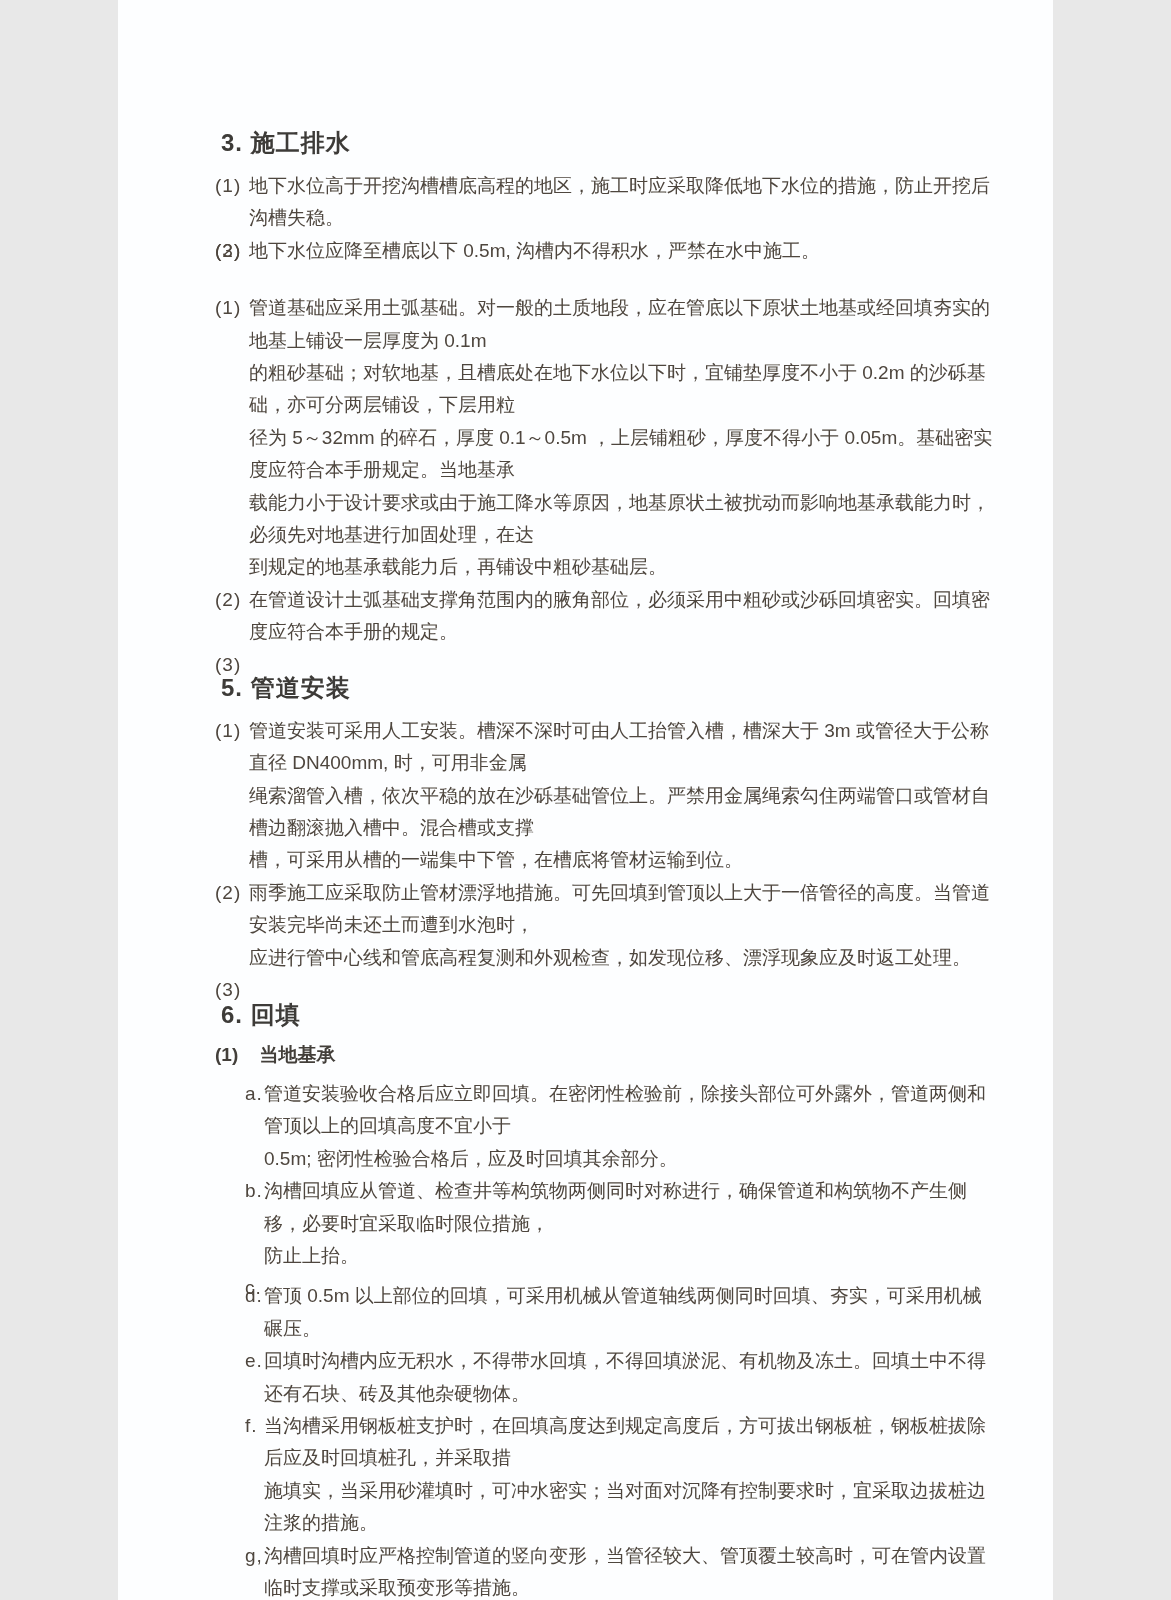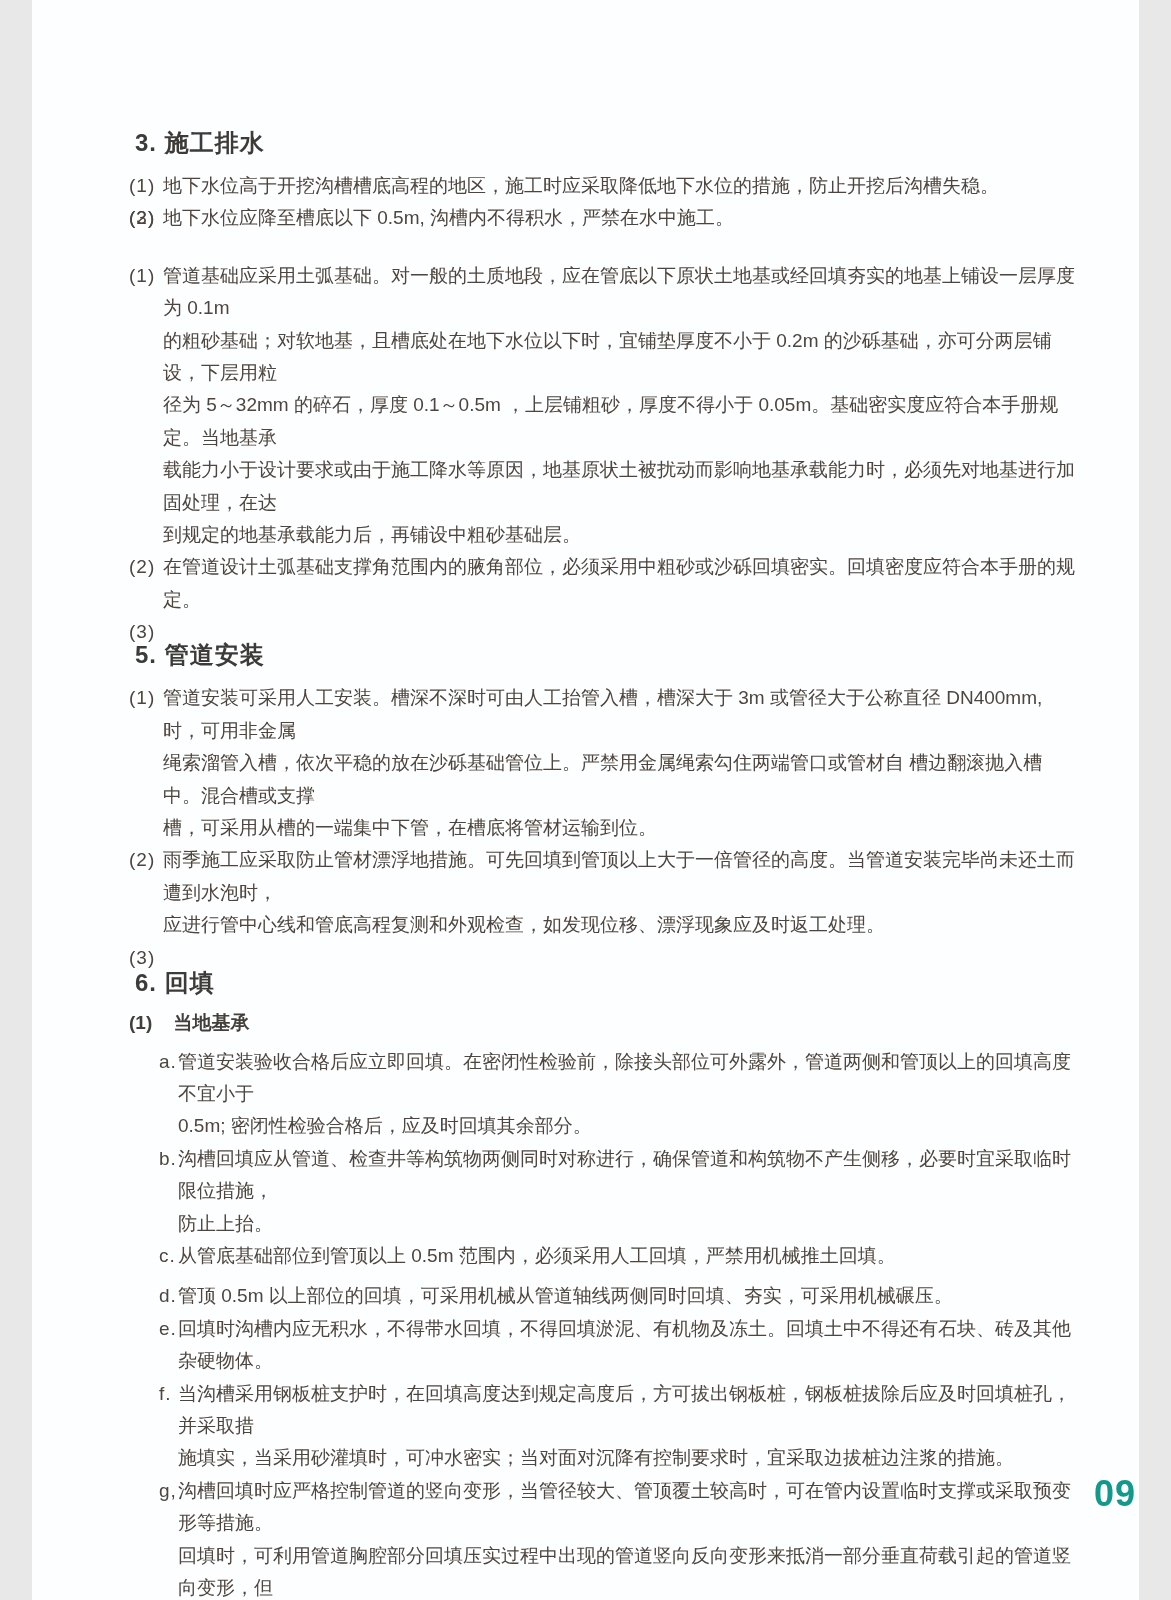--- a/index.html
+++ b/index.html
@@ -1,18 +1,18 @@
 <!DOCTYPE html>
 <html><head>
 <meta charset="utf-8">
 <style>
   html, body { margin: 0; padding: 0; background: #e8e8e8; }
   .page {
     position: relative;
-    width: 1107px;
+    width: 935px;
     height: 1600px;
     margin: 0 auto;
     background: #fdfeff;
     overflow: hidden;
     font-family: "Liberation Sans", sans-serif;
     color: #4e463e;
     box-sizing: border-box;
     padding: 128px 60px 0 97px;
   }
   .section { margin: 0; }
@@ -138,21 +138,20 @@
         <span class="item-text">管道安装验收合格后应立即回填。在密闭性检验前，除接头部位可外露外，管道两侧和管顶以上的回填高度不宜小于
 0.5m; 密闭性检验合格后，应及时回填其余部分。</span>
       </div>
       <div class="item">
         <span class="marker">b.</span>
         <span class="item-text">沟槽回填应从管道、检查井等构筑物两侧同时对称进行，确保管道和构筑物不产生侧移，必要时宜采取临时限位措施，
 防止上抬。</span>
       </div>
       <div class="item">
         <span class="marker">c.</span>
-        <span class="item-text">从管底基础部位到管顶以上 0.5m 范围内，必须采用人工回填，严禁用机械推土回填。</span>
       </div>
       <div class="item gap-before">
         <span class="marker">d.</span>
         <span class="item-text">管顶 0.5m 以上部位的回填，可采用机械从管道轴线两侧同时回填、夯实，可采用机械碾压。</span>
       </div>
       <div class="item">
         <span class="marker">e.</span>
         <span class="item-text">回填时沟槽内应无积水，不得带水回填，不得回填淤泥、有机物及冻土。回填土中不得还有石块、砖及其他杂硬物体。</span>
       </div>
       <div class="item">

